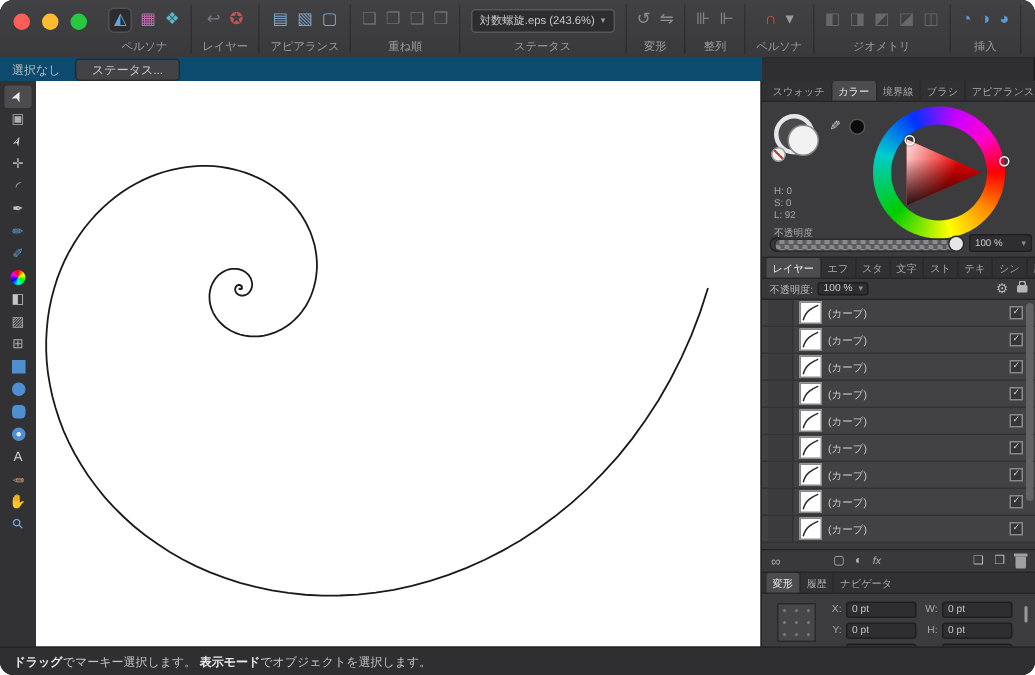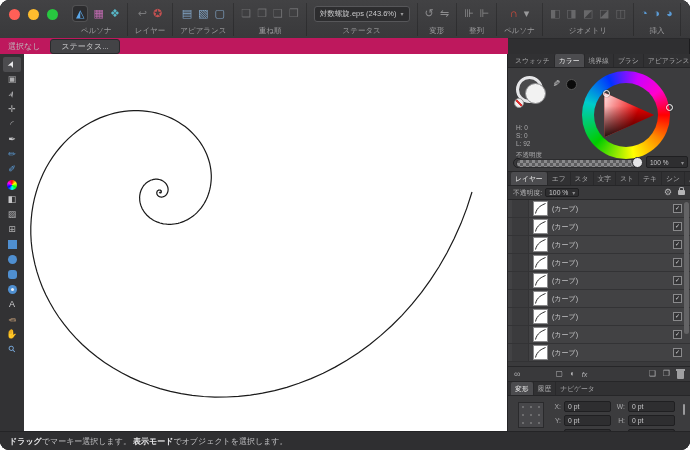--- a/index.html
+++ b/index.html
@@ -13,21 +13,21 @@
   .tb-group{display:flex;flex-direction:column;align-items:center;padding:0 7px;border-right:1px solid rgba(0,0,0,.22);}
   .tb-group:last-child{border-right:none;margin-left:auto;}
   .tb-icons{display:flex;gap:6px;height:21px;align-items:center;}
   .tb-icon{font-size:11px;line-height:1;display:inline-block;}
   .tb-icon.sel{background:#2c2c2e;border-radius:3px;padding:2px 3px;box-shadow:0 0 0 1px #515153;}
   .tb-label{font-size:7.5px;color:#9c9c9e;margin-top:2px;white-space:nowrap;}
   .doc-tab{display:flex;align-items:center;gap:4px;background:#2d2d2f;border:1px solid #57575a;border-radius:3px;font-size:7.5px;color:#c9c9cb;padding:2px 5px;white-space:nowrap;}
   .doc-tab .caret{font-size:6px;color:#9a9a9c;}
 
   
-  .context-bar{position:absolute;left:0;top:38px;right:182px;height:16px;background:#be185d;border-bottom:1px solid #262628;display:flex;align-items:center;gap:10px;padding-left:8px;font-size:8px;color:#bdbdbf;}
+  .context-bar{position:absolute;left:0;top:38px;right:182px;height:16px;background:#0c4a6e;border-bottom:1px solid #262628;display:flex;align-items:center;gap:10px;padding-left:8px;font-size:8px;color:#bdbdbf;}
   .ctx-btn{background:#434346;border:1px solid #2a2a2c;border-radius:3px;padding:1px 10px;font-size:8px;color:#c9c9cb;white-space:nowrap;}
 
   
   .tool-rail{position:absolute;left:0;top:54px;width:24px;bottom:18px;background:#323234;border-right:1px solid #242426;display:flex;flex-direction:column;align-items:center;padding-top:3px;}
   .tool{width:18px;height:15px;display:flex;align-items:center;justify-content:center;flex:0 0 15px;}
   .tool.sel{background:#4c4c4f;border-radius:2px;}
   .tglyph{font-size:9px;line-height:1;display:inline-block;}
   .shape-square{width:9px;height:9px;}
   .shape-circle{width:9px;height:9px;border-radius:50%;}
   .shape-rounded{width:9px;height:9px;border-radius:3px;}

